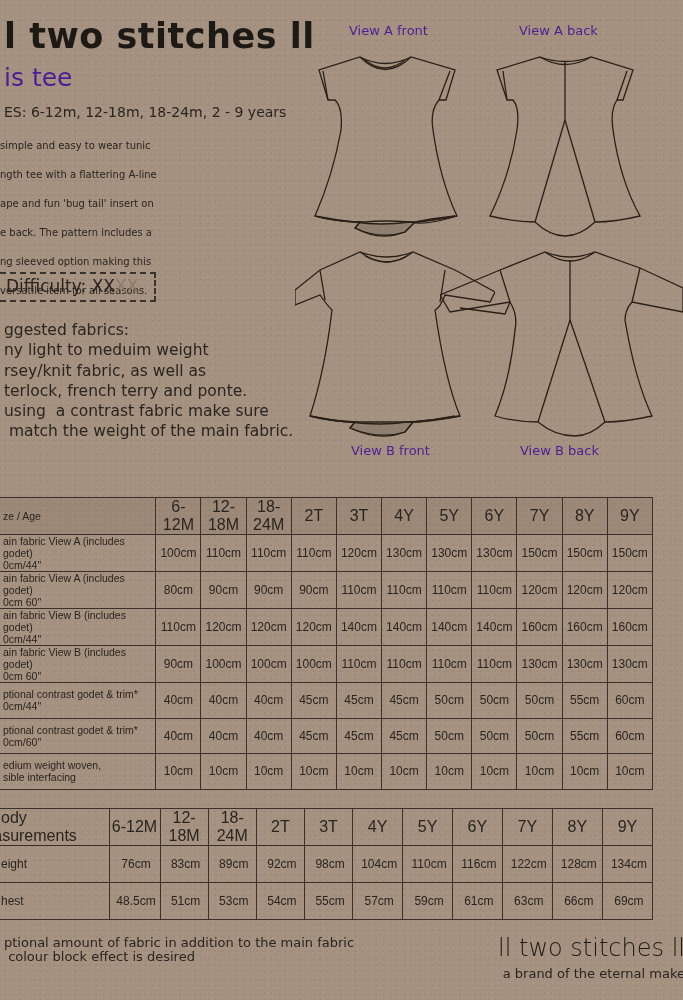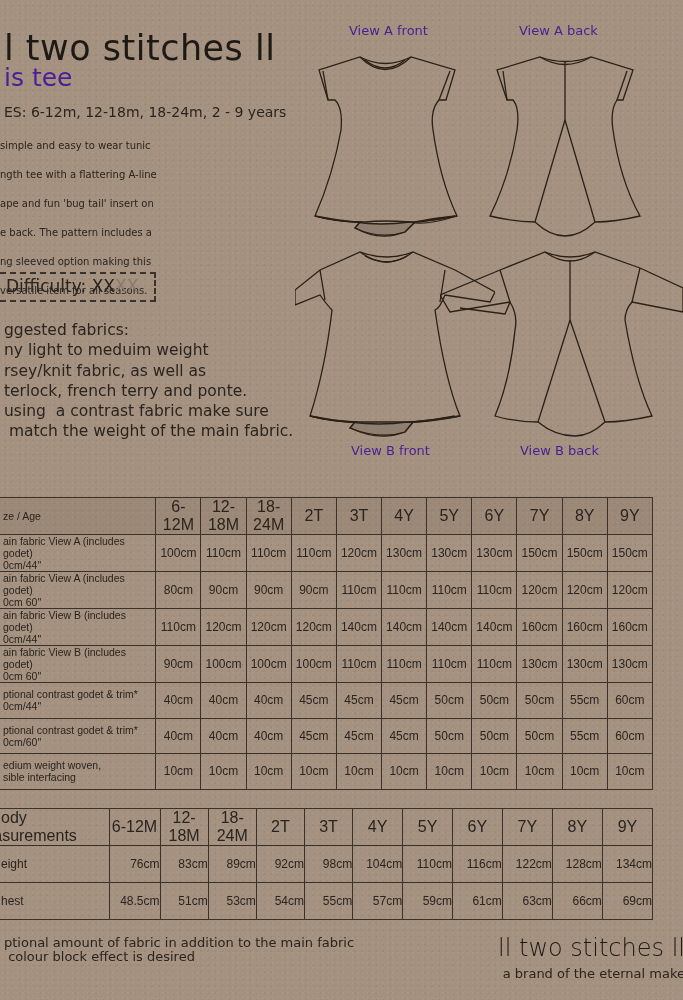--- a/index.html
+++ b/index.html
@@ -8,21 +8,21 @@
     background: #a4917f;
     background-image:
       radial-gradient(rgba(255,255,255,0.06) 1px, transparent 1px),
       radial-gradient(rgba(0,0,0,0.05) 1px, transparent 1px);
     background-size: 5px 5px, 7px 7px;
     background-position: 0 0, 2px 3px;
     font-family: "DejaVu Sans", sans-serif;
     color: #2a2420;
   }
   .abs { position: absolute; }
-  .brand-title { left: 4px; top: 28px; font-size: 35px; font-weight: 400; letter-spacing: 0.5px; color: #1d1915; white-space: nowrap; }
+  .brand-title { left: 4px; top: 16px; font-size: 35px; font-weight: 700; letter-spacing: 0.5px; color: #1d1915; white-space: nowrap; }
   .pattern-name { left: 4px; top: 63px; font-size: 25px; color: #4c1d95; white-space: nowrap; }
   .sizes { left: 4px; top: 104px; font-size: 14px; white-space: nowrap; }
   .desc { left: 0; top: 131px; font-size: 10px; line-height: 29px; white-space: pre; }
   .difficulty {
     left: -10px; top: 272px; width: 166px; height: 30px;
     border: 2px dashed #3a322c; box-sizing: border-box;
     font-size: 17px; padding: 2px 0 0 14px; white-space: nowrap;
   }
   .difficulty .on { color: #2a2420; }
   .difficulty .off { color: #8a7a6c; }
@@ -38,21 +38,21 @@
   .fabric-table td.lbl, .fabric-table th.lbl { text-align: left; font-size: 10.5px; line-height: 12px; padding-left: 2px; width: 206px; }
   .fabric-table tr.head { height: 37px; background: rgba(90,70,55,0.12); }
   .fabric-table tr.row { height: 35.5px; }
   .fabric-table td.val, .fabric-table th.val { width: 46px; }
 
   .body-table { left: -30px; top: 808px; border-left: none; }
   .body-table th, .body-table td { font-size: 13px; }
   .body-table tr.head { height: 37px; }
   .body-table tr.row { height: 37px; }
   .body-table td.lbl, .body-table th.lbl { text-align: left; width: 150px; padding-left: 0; }
-  .body-table td.val { text-align: right; padding-left: 3px; }
+  .body-table td.val { text-align: center; padding-left: 3px; }
   .body-table td.val, .body-table th.val { width: 50px; }
 
   .footnote { left: 4px; top: 936px; font-size: 13px; line-height: 14px; white-space: pre; }
   .footer-brand { right: -2px; top: 934px; font-size: 24px; font-weight: 300; color: #1d1915; white-space: nowrap; }
   .footer-tag { right: -2px; top: 966px; font-size: 13px; white-space: nowrap; }
   svg.sketch { position: absolute; }
   svg.sketch path, svg.sketch line, svg.sketch polyline { fill: none; stroke: #2a2018; stroke-width: 1.3; }
   svg.sketch .fill { fill: #8f7f70; }
 </style>
 </head>

